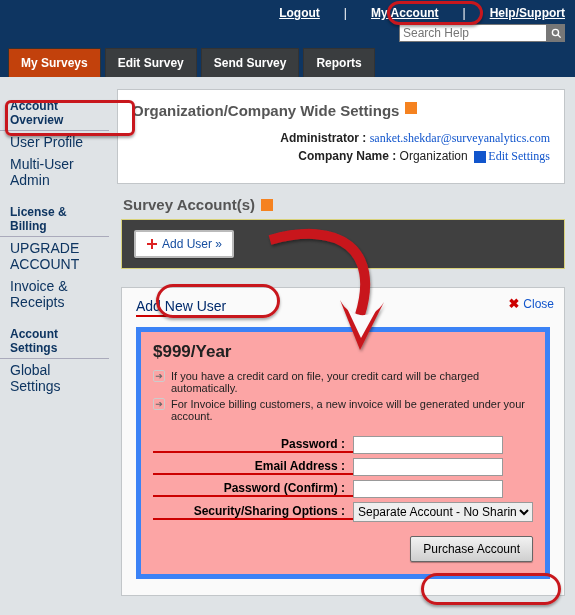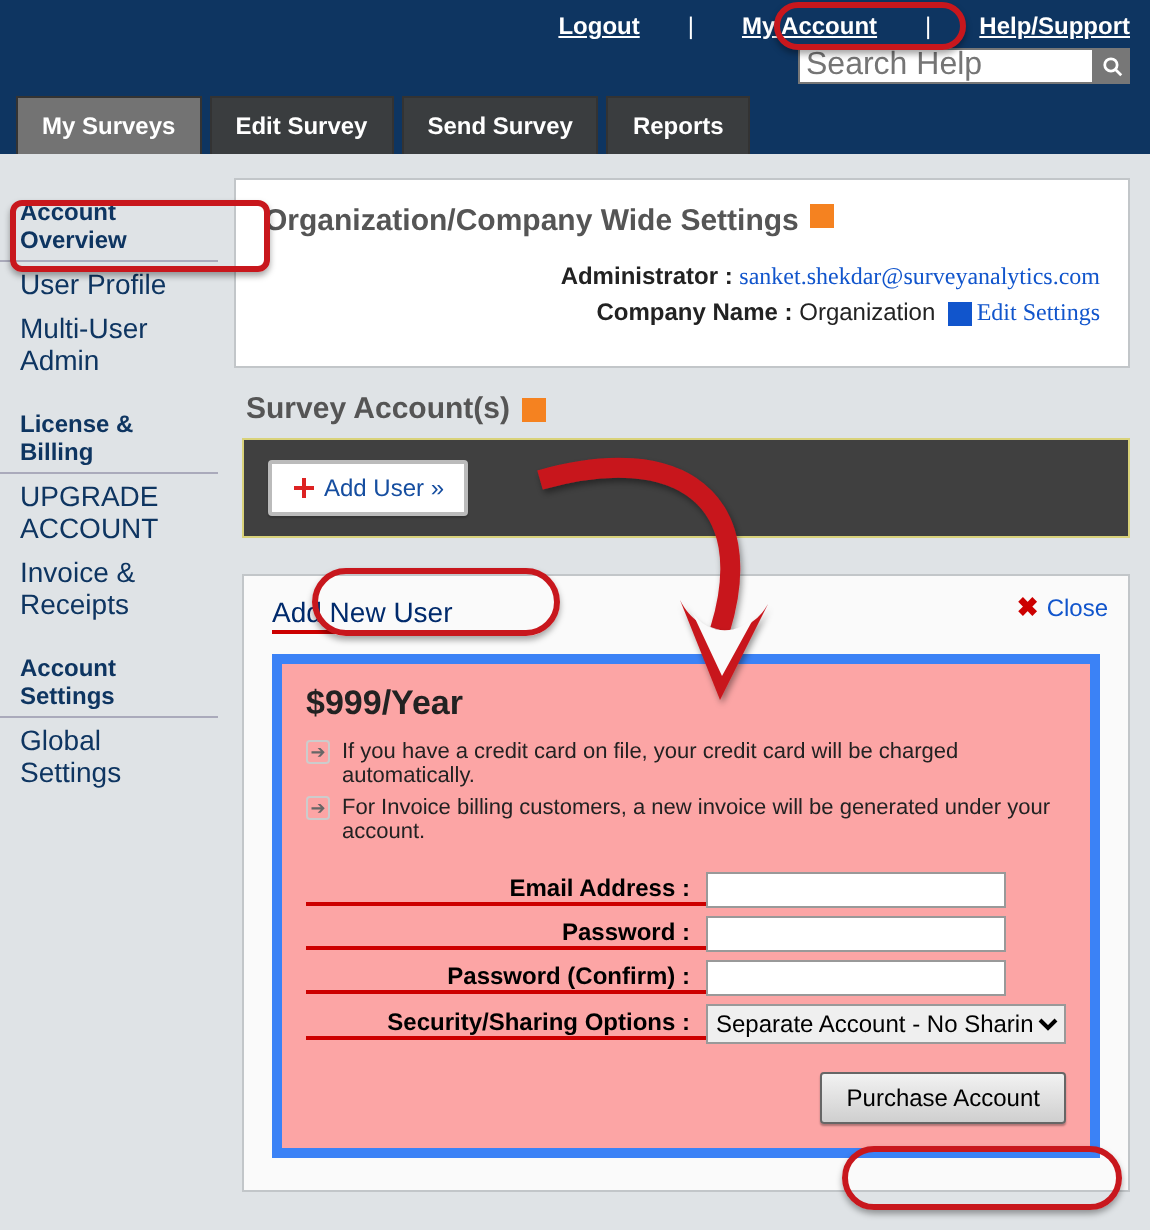--- a/index.html
+++ b/index.html
@@ -5,29 +5,29 @@
 * { margin:0; padding:0; box-sizing:border-box; }
 body { font-family: Arial, Helvetica, sans-serif; font-size:12px; width:575px; height:615px; background:#dfe3e6; overflow:hidden; }
 
 
 .header { background:#0e3561; color:#fff; }
 .header-top { display:flex; flex-direction:column; align-items:flex-end; padding:6px 10px; gap:4px; }
 .header-links { font-size:12px; font-weight:bold; display:flex; align-items:center; gap:20px; }
 .header-links a { color:#fff; text-decoration:underline; cursor:pointer; }
 .header-links .sep { color:#fff; padding:0 4px; font-weight:normal; }
 .search-wrap { display:flex; align-items:center; }
-.search-input { width:148px; height:18px; font-size:16px; padding:1px 3px; border:1px solid #777; }
+.search-input { width:148px; height:18px; font-size:12px; padding:1px 3px; border:1px solid #777; }
 .search-btn { width:18px; height:18px; background:#777; display:flex; align-items:center; justify-content:center; cursor:pointer; }
 .search-btn svg { width:11px; height:11px; }
 
 
 .tabs { display:flex; background:#0e3561; padding-left:8px; }
 .tab { background:#1c2a3c; color:#fff; font-size:12px; font-weight:bold; padding:7px 12px; margin-right:4px; border:1px solid #333; border-bottom:none; cursor:pointer; }
 .tab.inactive { background:#3a3d3f; }
-.tabs .tab:nth-child(1){background:#737373;}
+.tabs .tab:nth-child(1){background:#c2410c;}
 
 
 .content { display:flex; }
 .sidebar { width:146px; background:#dfe3e6; padding-top:18px; }
 .sidebar-section { margin-bottom:10px; }
 .sidebar-heading { font-size:12px; font-weight:bold; color:#0e3561; padding:4px 8px 3px 10px; border-bottom:1px solid #aab; }
 .sidebar-item { font-size:14px; color:#0e3561; padding:3px 10px; cursor:pointer; }
 .sidebar-item.link { color:#0e3561; }
 .sidebar-item.upgrade { text-transform:uppercase; }
 
@@ -178,26 +178,26 @@
           <span class="arrow-icon">➔</span>
           <span>If you have a credit card on file, your credit card will be charged automatically.</span>
         </div>
         <div class="bullet-row">
           <span class="arrow-icon">➔</span>
           <span>For Invoice billing customers, a new invoice will be generated under your account.</span>
         </div>
 
         <div class="form-area">
           <div class="form-row">
+            <label>Password :</label>
+            <input type="password" style="">
+          </div>
+          <div class="form-row">
             <label>Email Address :</label>
             <input type="text" style="">
-          </div>
-          <div class="form-row">
-            <label>Password :</label>
-            <input type="password" style="">
           </div>
           <div class="form-row">
             <label>Password (Confirm) :</label>
             <input type="password" style="">
           </div>
           <div class="form-row select-row">
             <label>Security/Sharing Options :</label>
             <select>
               <option>Separate Account - No Sharing</option>
             </select>

